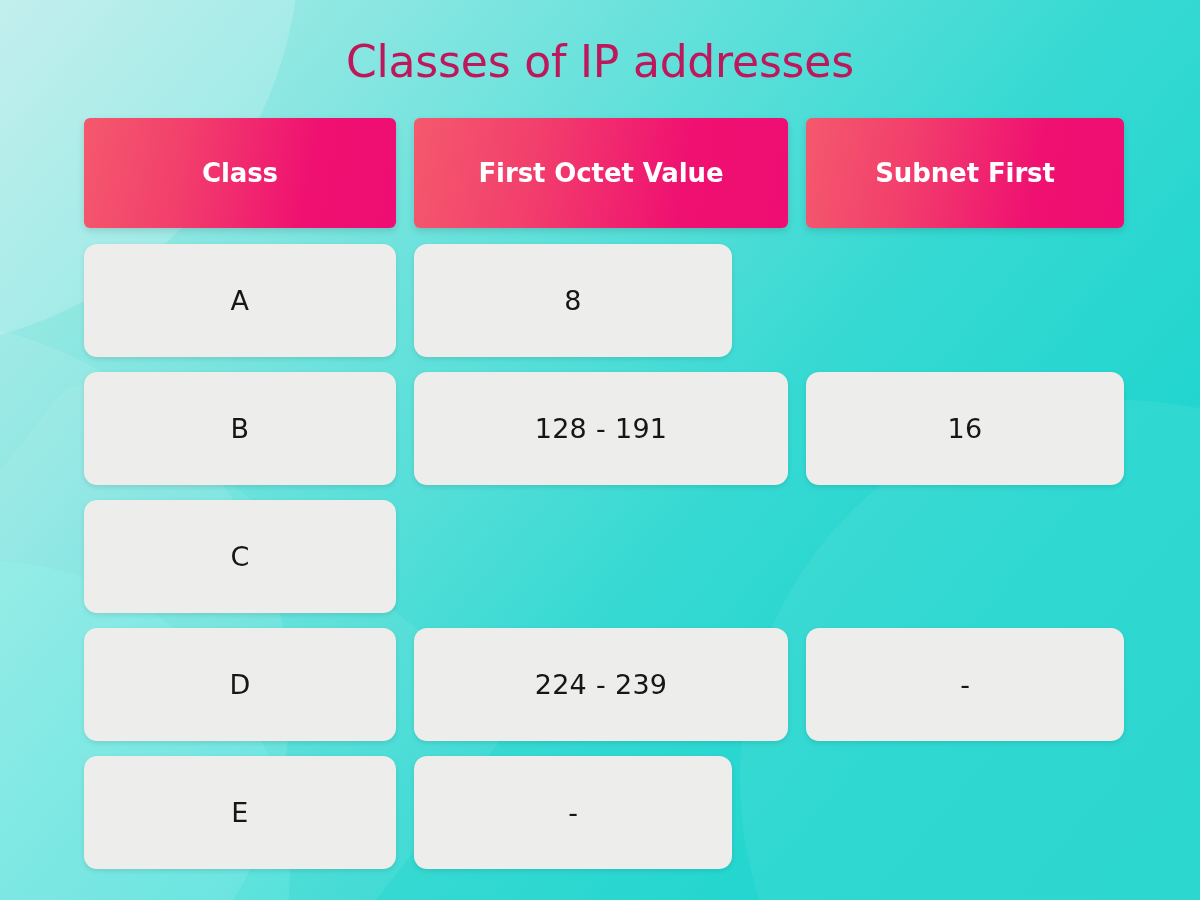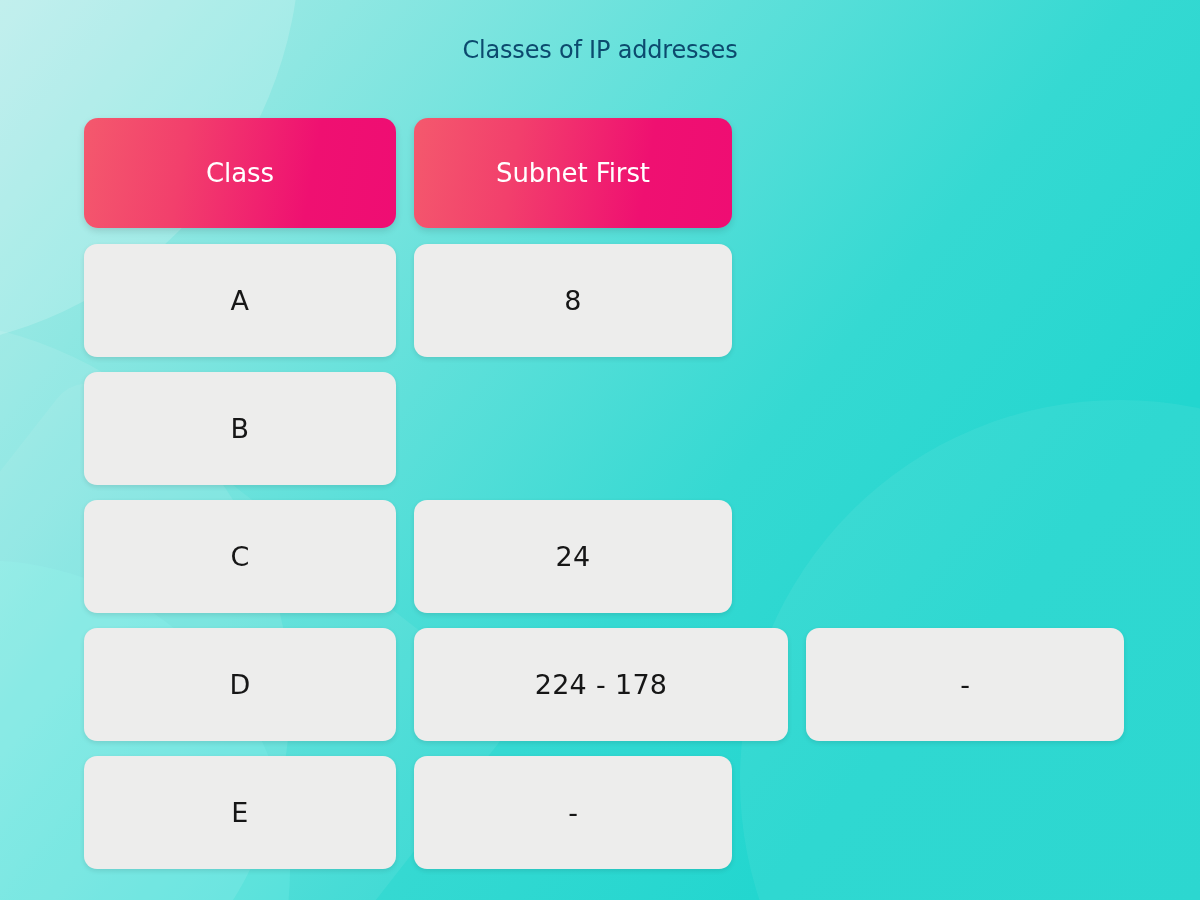--- a/index.html
+++ b/index.html
@@ -89,24 +89,24 @@
     height: 900px;
     z-index: 2;
   }
 
   .page-title {
     position: absolute;
     top: 36px;
     left: 0;
     width: 1200px;
     text-align: center;
-    font-size: 24px;
+    font-size: 44px;
     font-weight: 400;
     letter-spacing: -0.2px;
-    color: #0c4a6e;
+    color: #be185d;
     font-family: "DejaVu Sans", sans-serif;
   }
 
   .table {
     position: absolute;
     left: 84px;
     top: 118px;
     width: 1040px;
   }
 
@@ -118,28 +118,28 @@
 
   .row:last-child { margin-bottom: 0; }
 
   .col-class  { width: 312px; flex: 0 0 312px; }
   .col-octet  { width: 374px; flex: 0 0 374px; }
   .col-subnet { width: 318px; flex: 0 0 318px; }
 
   
   .header-row .cell {
     height: 110px;
-    border-radius: 14px;
+    border-radius: 6px;
     background: linear-gradient(100deg, #f4596d 0%, #f23f6c 32%, #ef1071 72%, #ef0d73 100%);
     color: #ffffff;
     display: flex;
     align-items: center;
     justify-content: center;
     font-size: 26px;
-    font-weight: 400;
+    font-weight: 700;
     font-family: "DejaVu Sans", sans-serif;
     box-shadow: 0 3px 7px rgba(0,0,0,0.13);
     letter-spacing: -0.1px;
   }
 
   .header-row { margin-bottom: 16px; }
 
   
   .data-row .cell {
     height: 113px;
@@ -170,40 +170,42 @@
 </div>
 
 <div class="page">
 
   <h1 class="page-title">Classes of IP addresses</h1>
 
   <div class="table">
 
     <div class="row header-row">
       <div class="cell col-class">Class</div>
+      <div class="cell col-octet">First Octet Value</div>
       <div class="cell col-subnet">Subnet First</div>
     </div>
 
     <div class="row data-row">
       <div class="cell col-class">A</div>
       <div class="cell col-subnet">8</div>
     </div>
 
     <div class="row data-row">
       <div class="cell col-class">B</div>
+      <div class="cell col-octet">128 - 191</div>
+      <div class="cell col-subnet">16</div>
     </div>
 
     <div class="row data-row">
       <div class="cell col-class">C</div>
-      <div class="cell col-subnet">24</div>
     </div>
 
     <div class="row data-row">
       <div class="cell col-class">D</div>
-      <div class="cell col-octet">224 - 178</div>
+      <div class="cell col-octet">224 - 239</div>
       <div class="cell col-subnet dash">-</div>
     </div>
 
     <div class="row data-row">
       <div class="cell col-class">E</div>
       <div class="cell col-subnet dash">-</div>
     </div>
 
   </div>
 </div>

